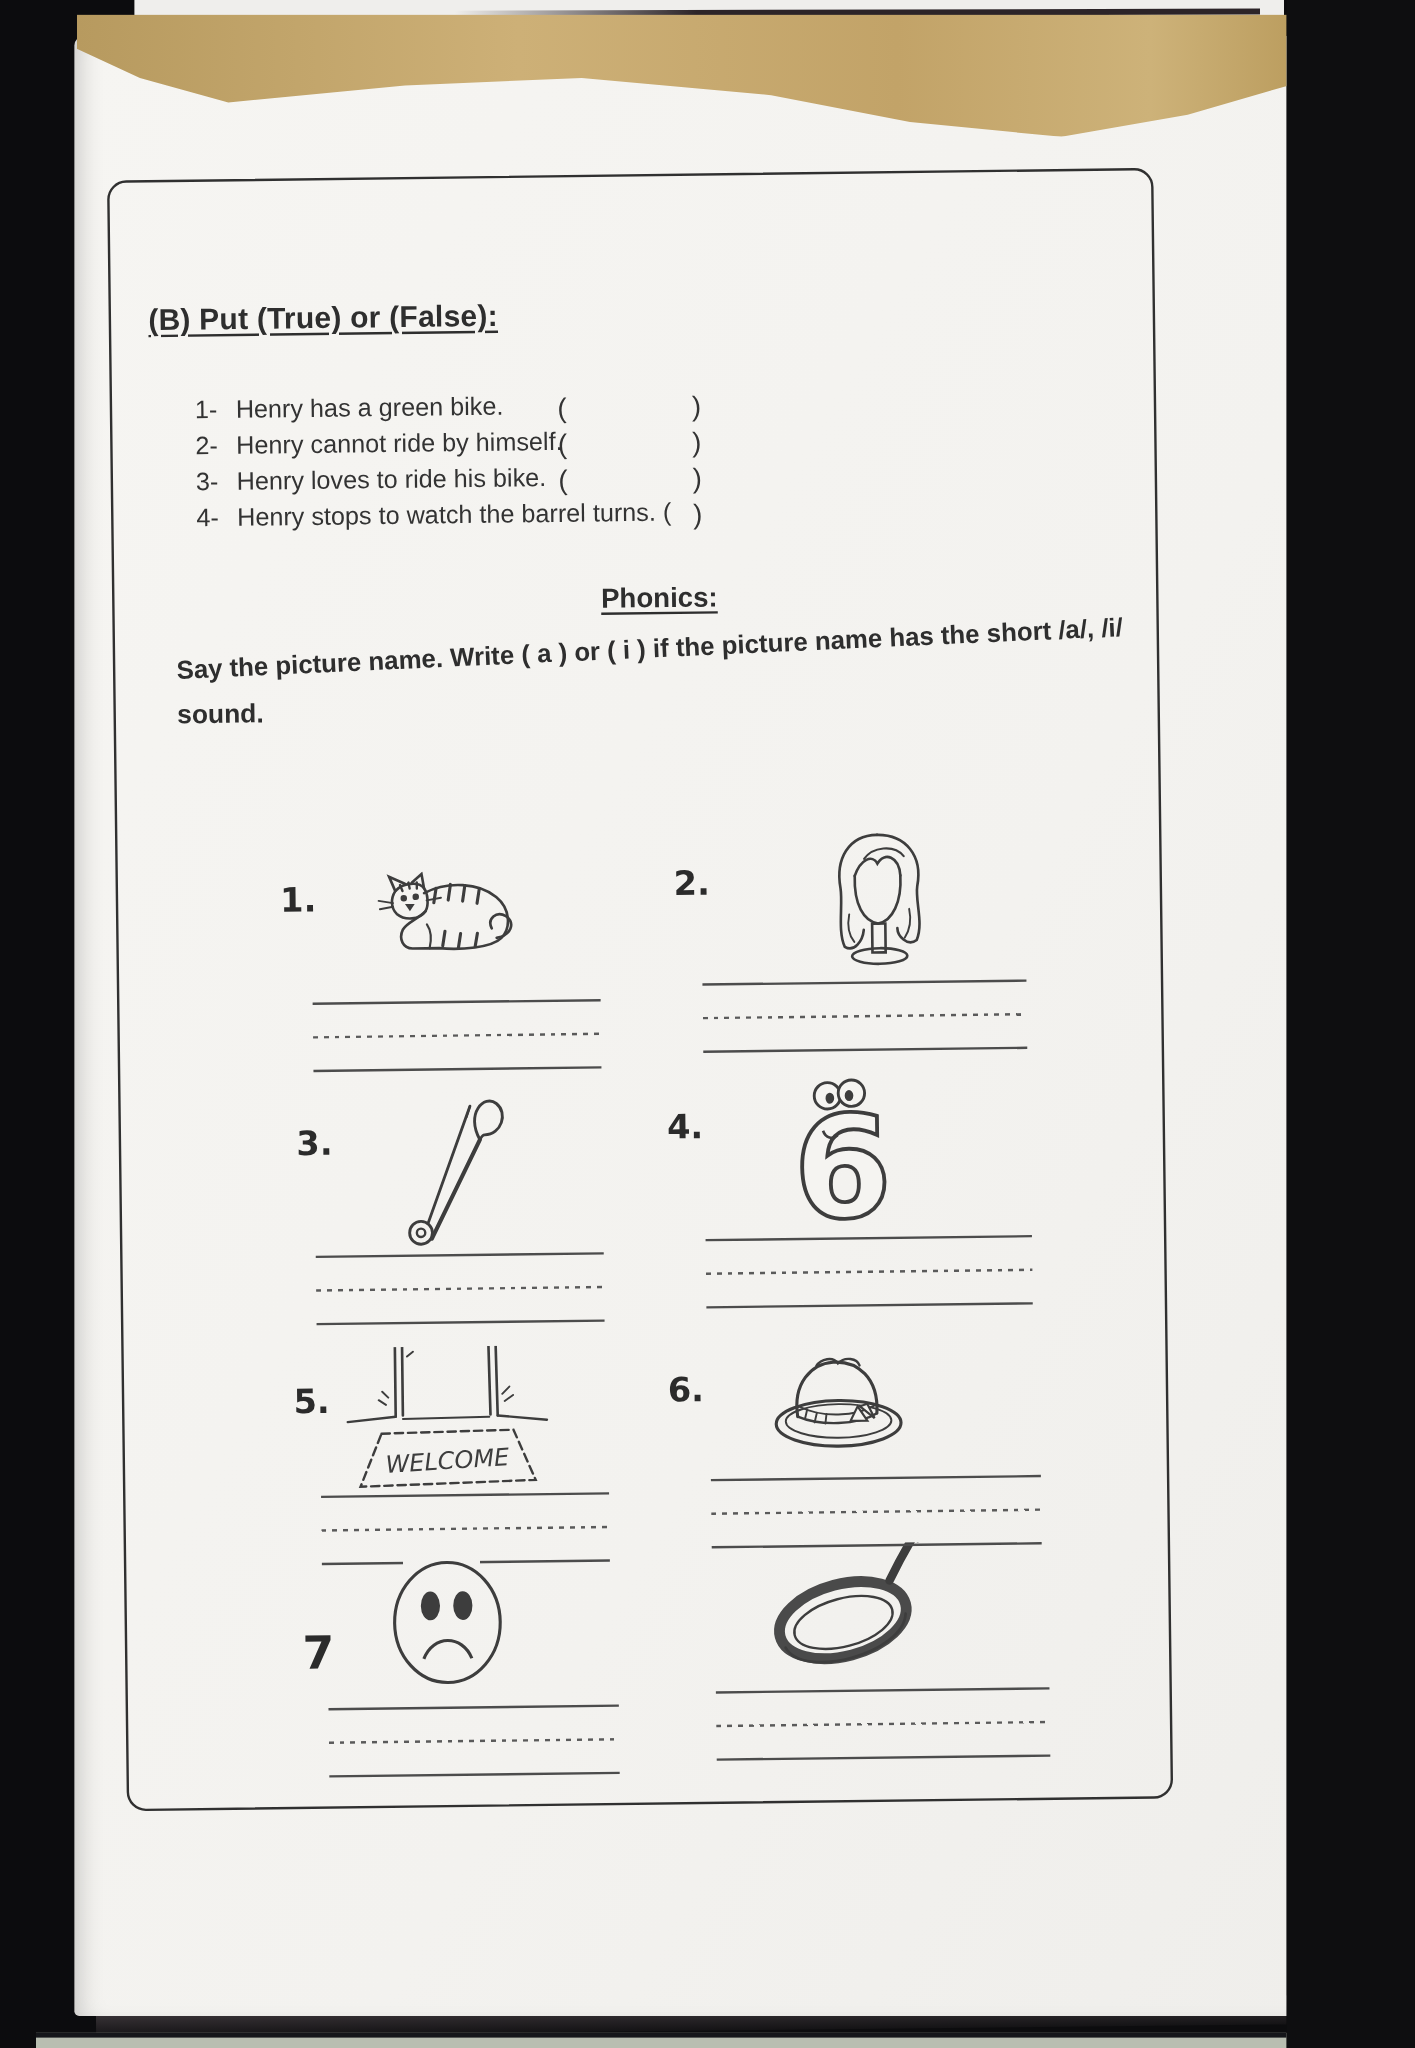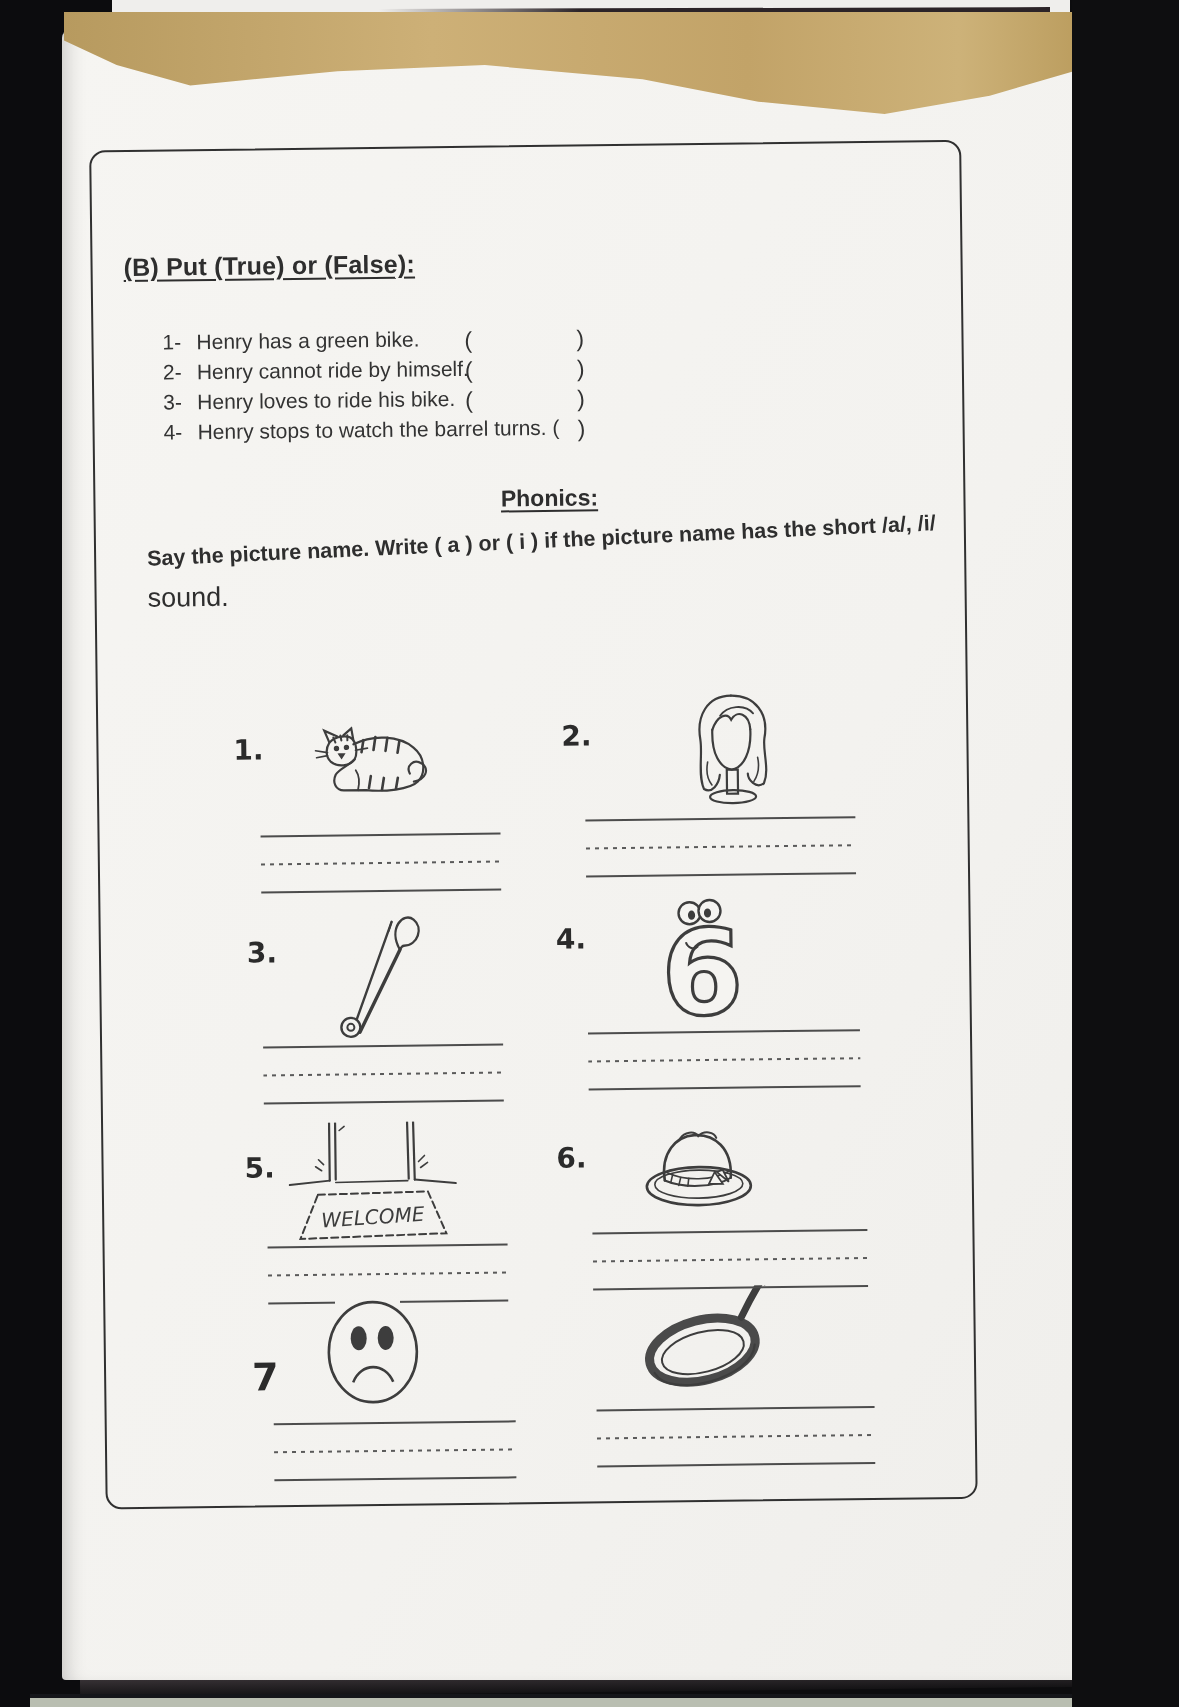--- a/index.html
+++ b/index.html
@@ -30,21 +30,21 @@
          text-decoration:underline;text-underline-offset:4px;letter-spacing:.2px;}
   .tf-list{position:absolute;left:106px;top:296px;width:520px;font-size:21px;color:#333;}
   .tf-row{position:relative;height:30px;white-space:nowrap;}
   .tf-num{display:inline-block;width:34px;}
   .tf-open{position:absolute;left:302px;top:0;font-size:23px;}
   .tf-close{position:absolute;left:414px;top:0;font-size:23px;}
   .phonics-h{position:absolute;left:391px;top:455px;width:200px;text-align:center;
          font-size:23px;font-weight:bold;text-decoration:underline;text-underline-offset:4px;}
   .instr1{position:absolute;left:88px;top:512px;width:880px;font-size:21.5px;font-weight:bold;
          transform:rotate(-1.9deg);transform-origin:left center;white-space:nowrap;}
-  .instr2{position:absolute;left:88px;top:548px;font-size:27px;font-weight:normal;}
+  .instr2{position:absolute;left:88px;top:548px;font-size:22px;font-weight:bold;}
   .ph-num{position:absolute;font-size:28px;font-weight:bold;color:#2b2b2b;
          font-family:"DejaVu Sans",sans-serif;}
   .n1{left:172px;top:700px;} .n2{left:500px;top:690px;}
   .n3{left:183px;top:903px;} .n4{left:492px;top:893px;}
   .n5{left:178px;top:1118px;} .n6{left:490px;top:1112px;}
   .n7{left:183px;top:1322px;font-size:38px;}
   .ph-img{position:absolute;}
   .img-cat{left:252px;top:694px;width:120px;height:82px;}
   .img-wig{left:626px;top:664px;width:90px;height:115px;}
   .img-pin{left:266px;top:880px;width:95px;height:138px;}

